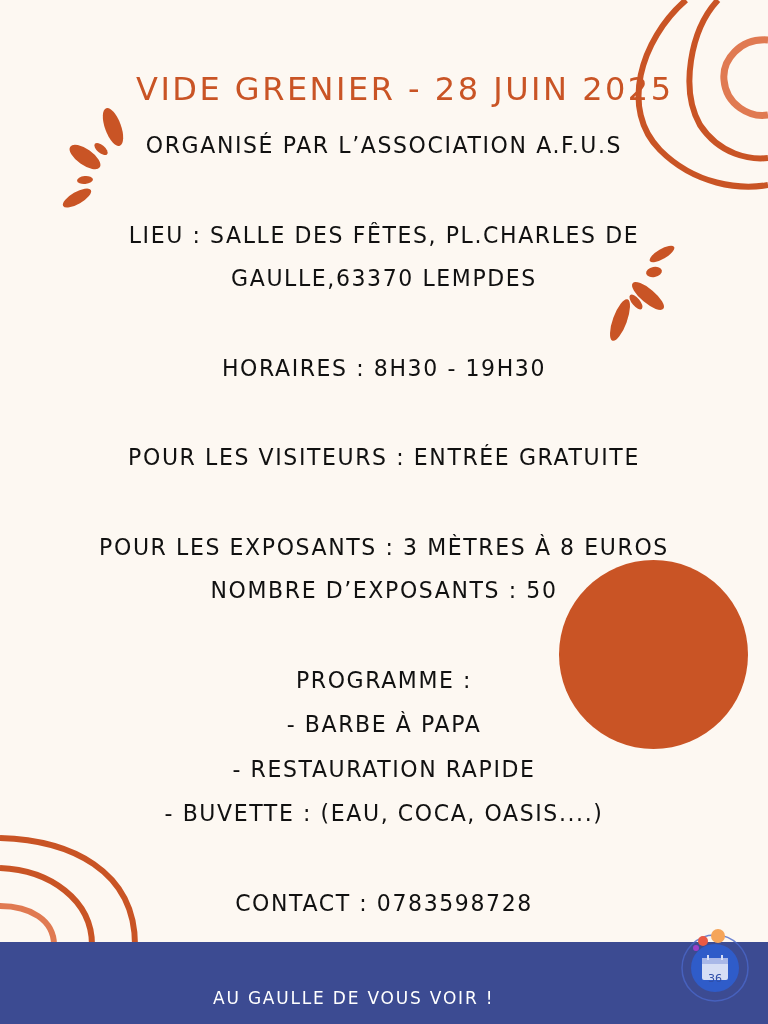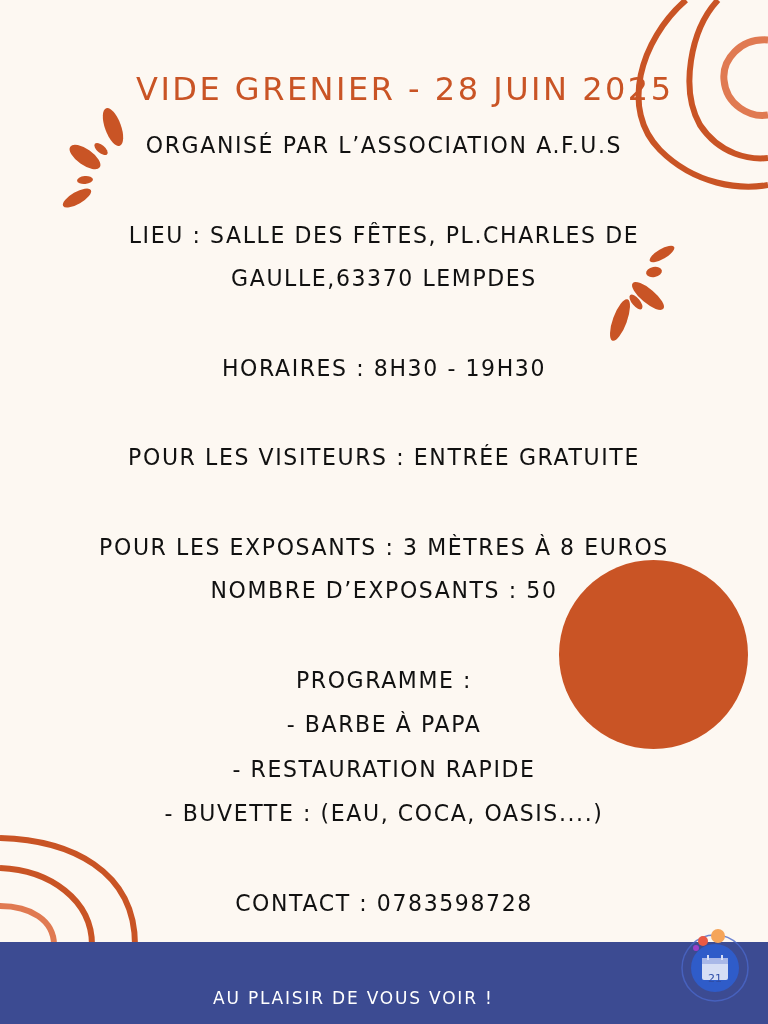--- a/index.html
+++ b/index.html
@@ -121,30 +121,30 @@
   <div class="line" style="top:578px;">NOMBRE D’EXPOSANTS : 50</div>
 
   <div class="line" style="top:668px;">PROGRAMME :</div>
   <div class="line" style="top:712px;">- BARBE À PAPA</div>
   <div class="line" style="top:757px;">- RESTAURATION RAPIDE</div>
   <div class="line" style="top:801px;">- BUVETTE : (EAU, COCA, OASIS....)</div>
 
   <div class="line" style="top:891px;">CONTACT : 0783598728</div>
 
   <div class="footer-band"></div>
-  <div class="footer-text">AU PLAISIR DE VOUS VOIR !</div>
+  <div class="footer-text">AU GAULLE DE VOUS VOIR !</div>
 
   <div class="cal-widget">
     <svg width="70" height="76" viewBox="0 0 70 76">
       <circle cx="35" cy="40" r="33" fill="none" stroke="#4a66c8" stroke-width="1.5" opacity="0.8"></circle>
       <circle cx="35" cy="40" r="24" fill="#2f5cc9"></circle>
       <circle cx="38" cy="8" r="7" fill="#f5a55a"></circle>
       <circle cx="23" cy="13" r="5" fill="#ea5a45"></circle>
       <circle cx="16" cy="20" r="3" fill="#9b3fc9"></circle>
       <rect x="22" y="30" width="26" height="22" rx="2" fill="#d6def5"></rect>
       <rect x="22" y="30" width="26" height="6" fill="#a9b8e8"></rect>
       <rect x="27" y="27" width="2" height="5" fill="#d6def5"></rect>
       <rect x="41" y="27" width="2" height="5" fill="#d6def5"></rect>
     </svg>
-    <span style="position:absolute; left:0; top:44px; width:70px; text-align:center; font-family:'DejaVu Sans',sans-serif; font-size:11px; color:#2f4ea8;">21</span>
+    <span style="position:absolute; left:0; top:44px; width:70px; text-align:center; font-family:'DejaVu Sans',sans-serif; font-size:11px; color:#2f4ea8;">36</span>
   </div>
 
 </div>
 
 </body></html>

